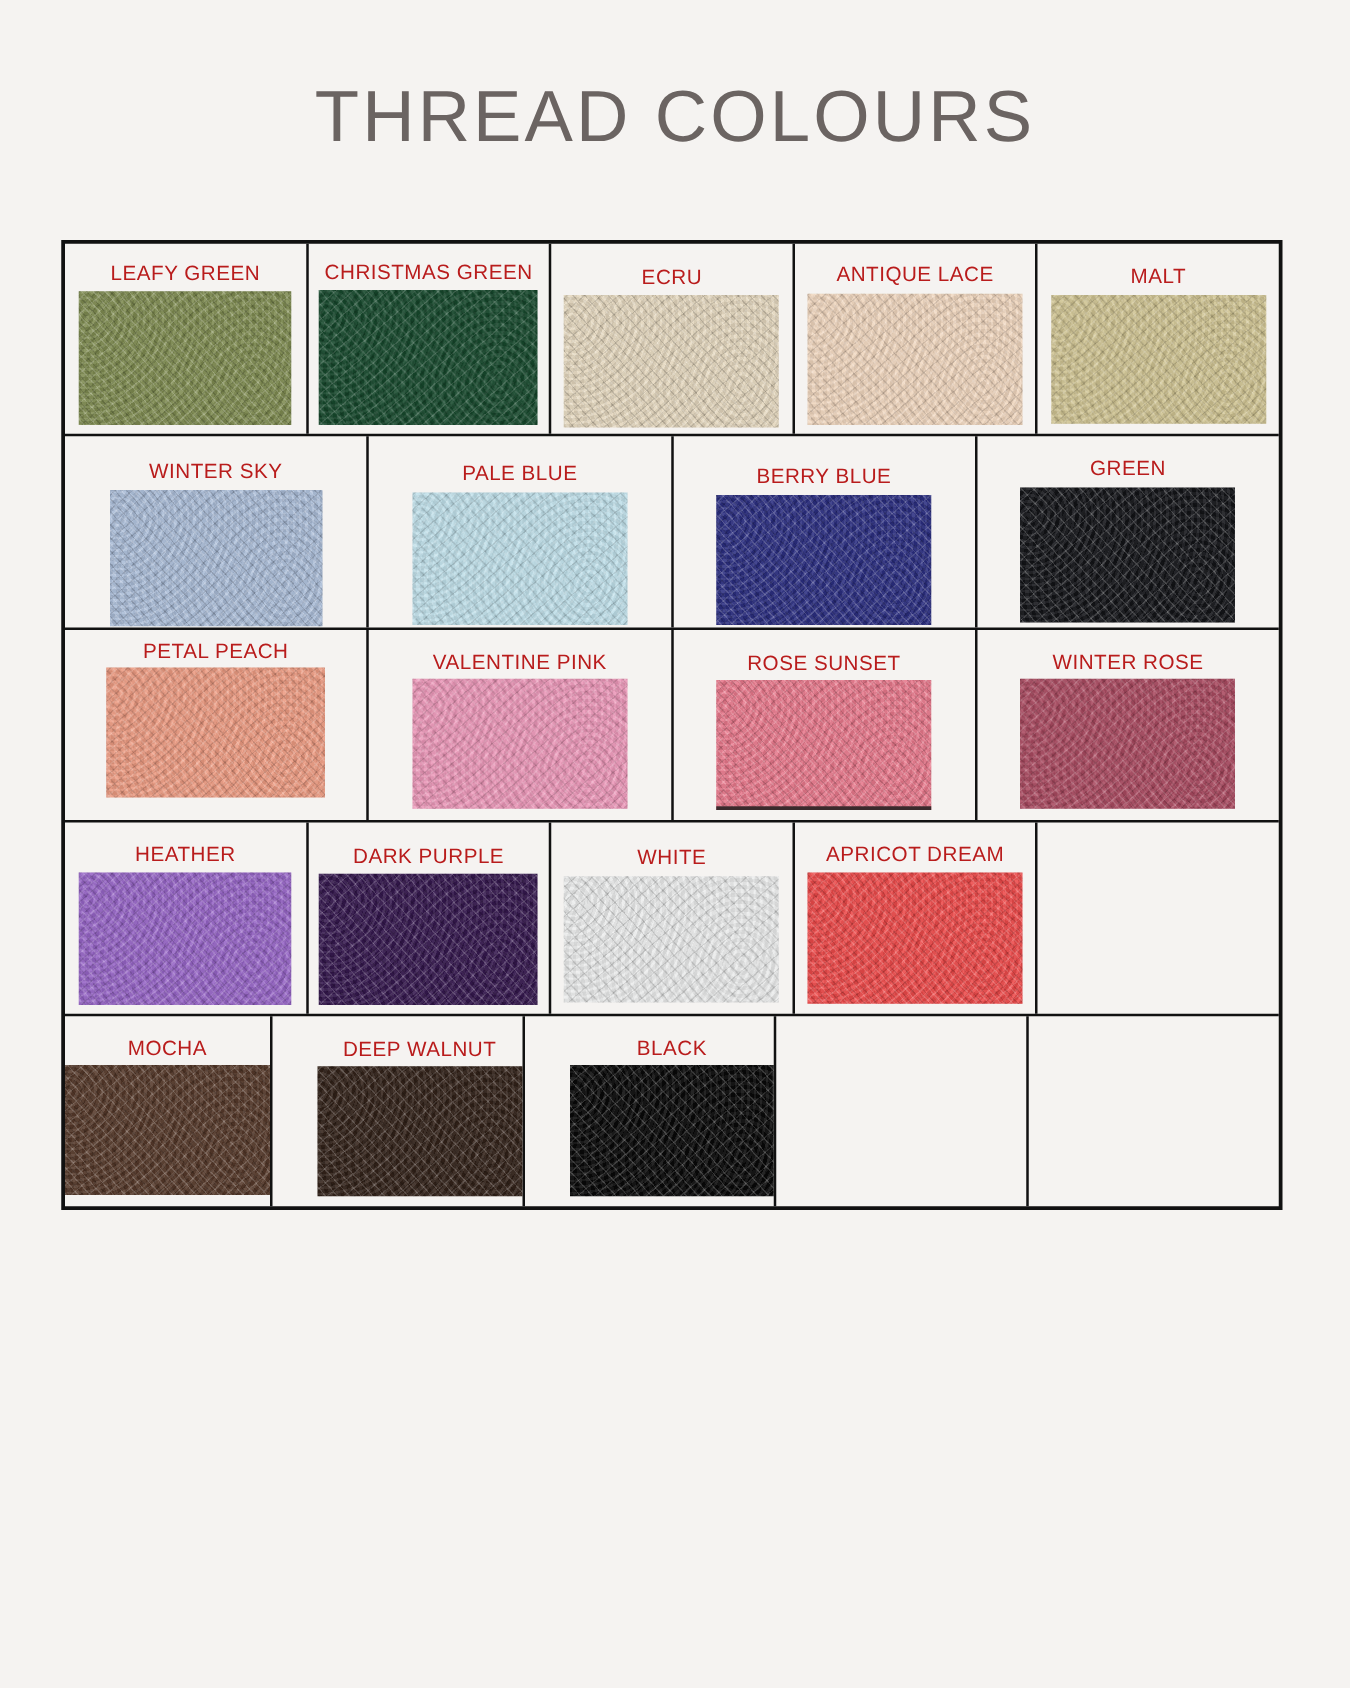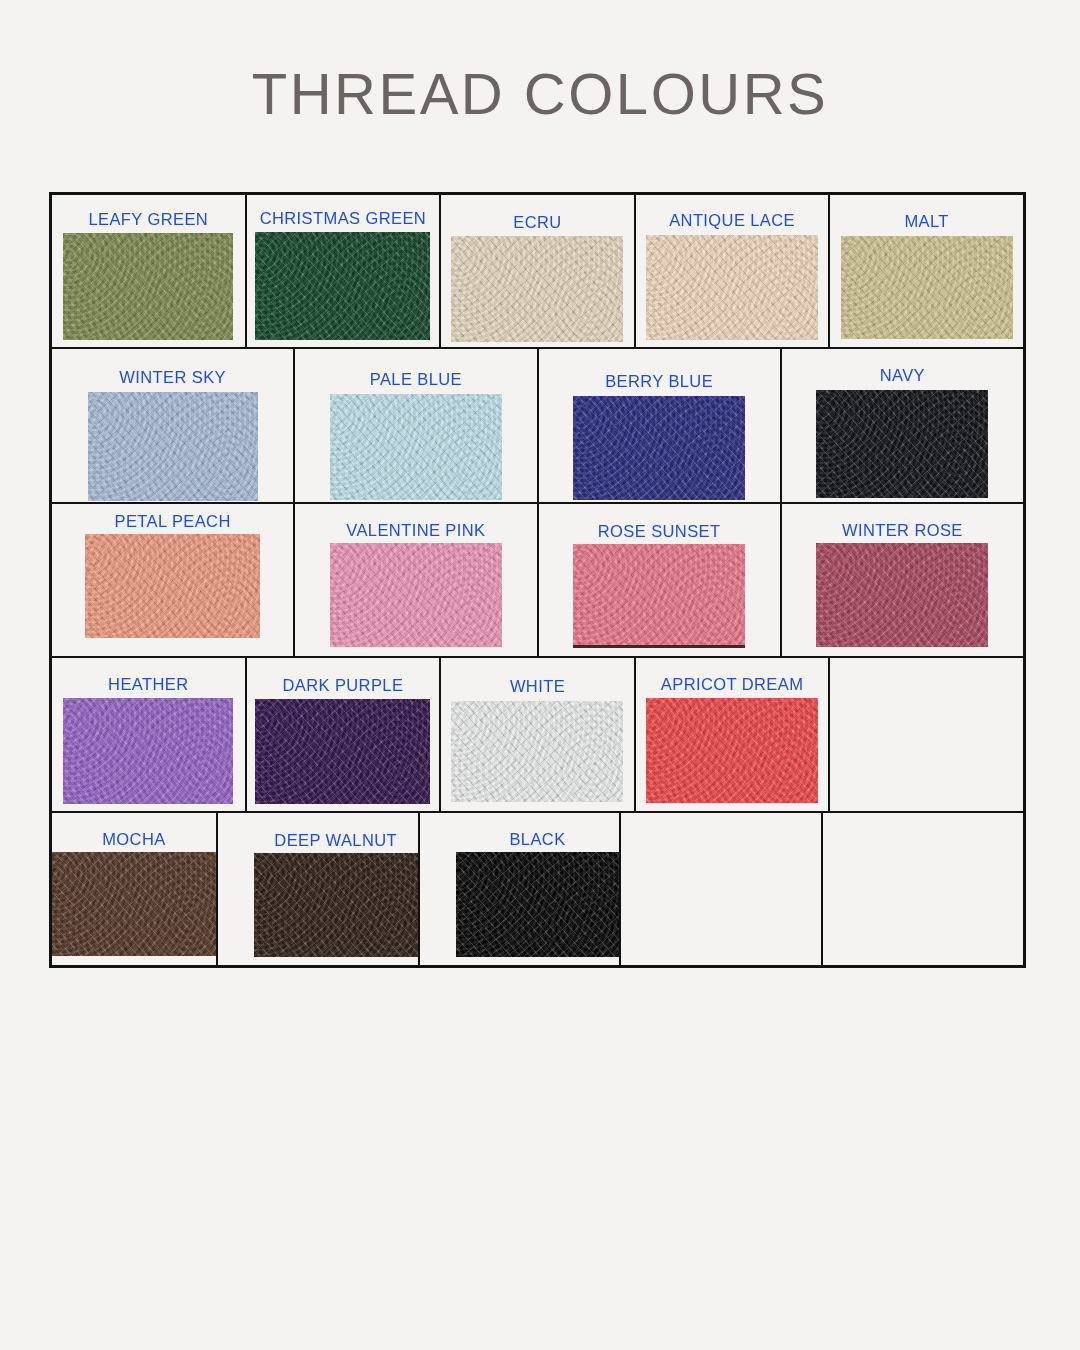--- a/index.html
+++ b/index.html
@@ -73,21 +73,21 @@
     align-items: center;
     overflow: hidden;
   }
   .cell:last-child {
     border-right: none;
   }
 
   .cell-label {
     font-size: 16.5px;
     letter-spacing: 0.4px;
-    color: #1d4ed8;
+    color: #b91c1c;
     text-align: center;
     white-space: nowrap;
     line-height: 1;
   }
 
   
   .swatch {
     position: relative;
     overflow: hidden;
     background-color: #cccccc;
@@ -180,21 +180,21 @@
         </div>
         <div class="cell">
           <div class="cell-label" style="margin-top: 22px;">PALE BLUE</div>
           <div class="swatch" style="background-color: rgb(191, 223, 233); width: 172px; height: 106px; margin-top: 6px; margin-left: 0px;"></div>
         </div>
         <div class="cell">
           <div class="cell-label" style="margin-top: 24px;">BERRY BLUE</div>
           <div class="swatch" style="background-color: rgb(44, 47, 128); width: 172px; height: 104px; margin-top: 6px; margin-left: 0px;"></div>
         </div>
         <div class="cell">
-          <div class="cell-label" style="margin-top: 18px;">NAVY</div>
+          <div class="cell-label" style="margin-top: 18px;">GREEN</div>
           <div class="swatch" style="background-color: rgb(20, 21, 25); width: 172px; height: 108px; margin-top: 6px; margin-left: 0px;"></div>
         </div>
       </div>
       <div class="row">
         <div class="cell">
           <div class="cell-label" style="margin-top: 9px;">PETAL PEACH</div>
           <div class="swatch" style="background-color: rgb(236, 155, 130); width: 175px; height: 104px; margin-top: 5px; margin-left: 0px;"></div>
         </div>
         <div class="cell">
           <div class="cell-label" style="margin-top: 18px;">VALENTINE PINK</div>

